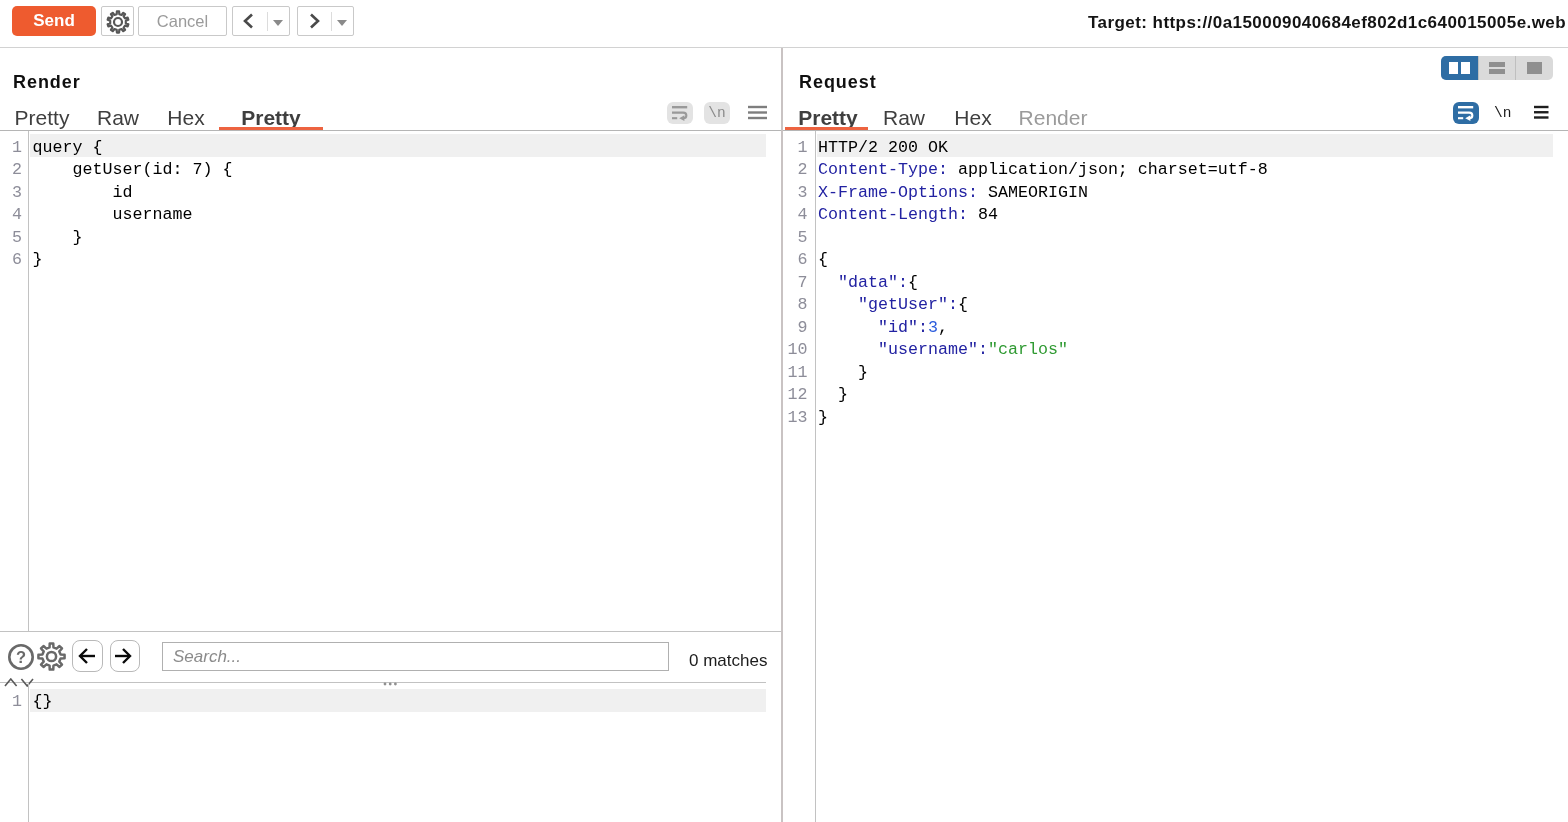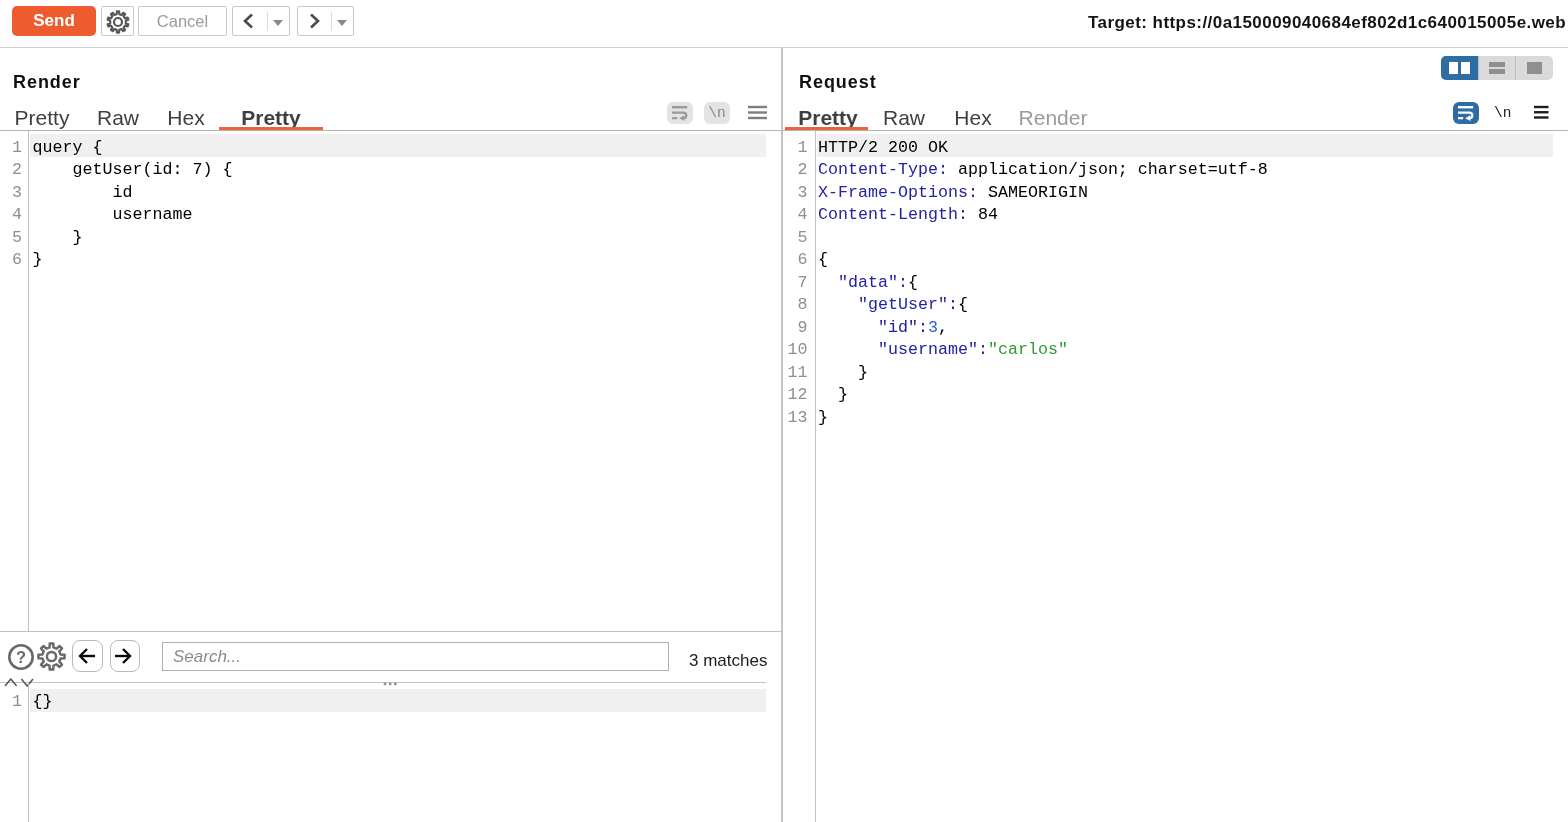--- a/index.html
+++ b/index.html
@@ -110,21 +110,21 @@
 </div>
 <div class="abs" style="left:110px;top:640px;width:30px;height:32px;border:1.4px solid #b9b9b9;border-radius:8px;">
   <svg width="20" height="18" viewBox="0 0 20 18" style="position:absolute;left:3px;top:6px;">
     <line x1="1" y1="9" x2="16" y2="9" stroke="#0a0a0a" stroke-width="2.4"></line>
     <polyline points="9,2 16,9 9,16" stroke="#0a0a0a" stroke-width="2.4" fill="none"></polyline>
   </svg>
 </div>
 <div class="abs" style="left:154px;top:642px;width:507px;height:29px;border:1px solid #b0b0b0;margin-left:8px;">
   <div class="abs" style="left:10px;top:4px;font-style:italic;font-size:17px;color:#8b8b8b;">Search...</div>
 </div>
-<div class="abs" style="left:689px;top:651px;font-size:17px;color:#1c1c1c;white-space:nowrap;">3 matches</div>
+<div class="abs" style="left:689px;top:651px;font-size:17px;color:#1c1c1c;white-space:nowrap;">0 matches</div>
 
 <svg width="31" height="9" viewBox="0 0 31 9" style="position:absolute;left:4px;top:678px;">
   <polyline points="1,8 6.8,1 12.6,8" stroke="#5a5a5a" stroke-width="1.6" fill="none"></polyline>
   <polyline points="17.4,1 23.2,8 29,1" stroke="#5a5a5a" stroke-width="1.6" fill="none"></polyline>
 </svg>
 <svg width="15" height="4" viewBox="0 0 15 4" style="position:absolute;left:383px;top:682px;">
   <circle cx="2" cy="2" r="1.4" fill="#909090"></circle>
     <circle cx="7.2" cy="2" r="1.4" fill="#909090"></circle>
     <circle cx="12.4" cy="2" r="1.4" fill="#909090"></circle>
 </svg>

